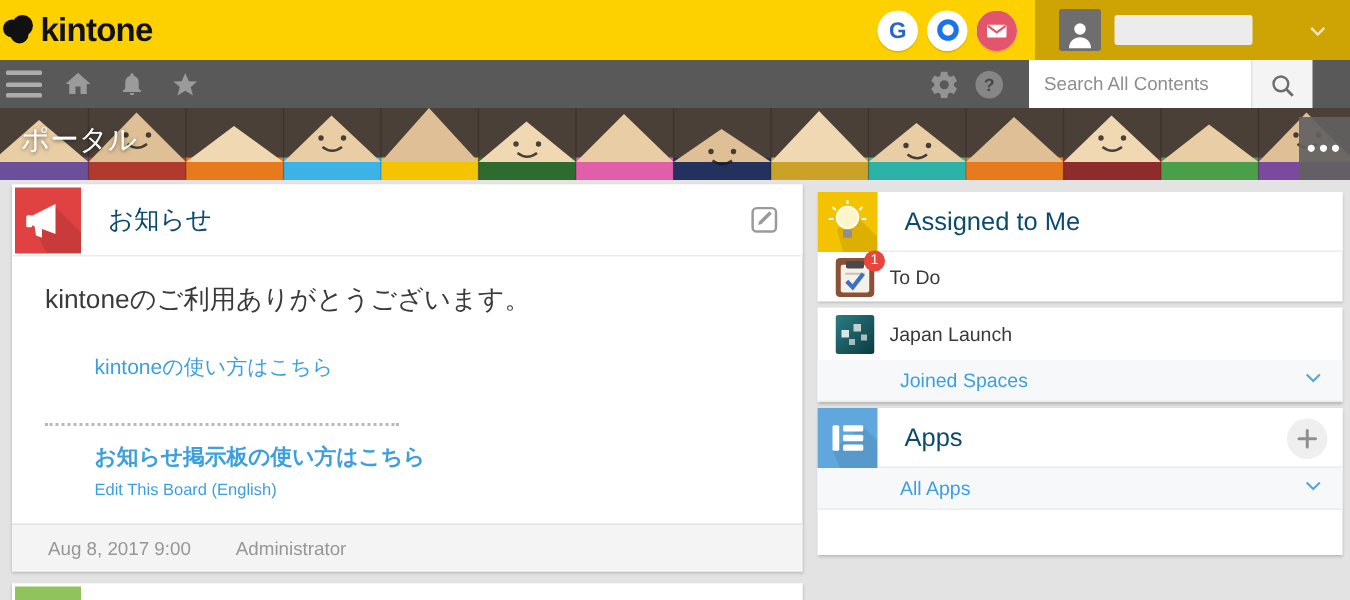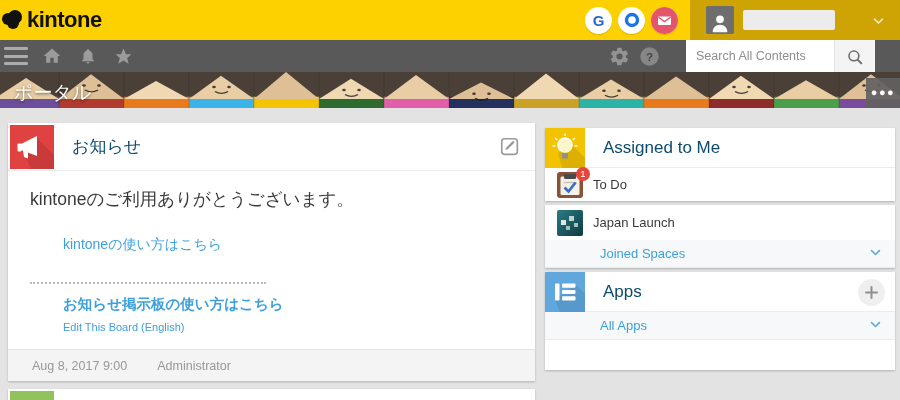--- a/index.html
+++ b/index.html
@@ -20,28 +20,28 @@
   .acct-spacer { flex:1; }
 
   
   .toolbar { height:32px; background:#595959; display:flex; align-items:center; }
   .tb-ic { display:flex; align-items:center; justify-content:center; cursor:pointer; }
   .hamburger { width:24px; height:18px; display:flex; flex-direction:column; justify-content:space-between; margin:0 14px 0 4px; cursor:pointer; }
   .hamburger span { display:block; height:3px; background:#ACACAC; border-radius:1px; }
   .tb-left { display:flex; align-items:center; gap:17px; }
   .tb-spacer { flex:1; }
   .tb-right { display:flex; align-items:center; gap:9px; }
-  .searchwrap { display:flex; height:32px; margin-left:17px; }
+  .searchwrap { display:flex; height:32px; margin-left:7px; }
   .search-input { width:148px; height:32px; border:none; outline:none; padding:0 10px; font-size:12.5px; color:#444; background:#fff; font-family:inherit; }
   .search-input::placeholder { color:#8E8E8E; }
   .search-btn { width:41px; height:32px; background:#F4F4F4; border:none; border-left:1px solid #E2E2E2; display:flex; align-items:center; justify-content:center; cursor:pointer; padding-top:2px; }
   .tb-right-pad { width:16px; }
 
   
-  .banner { height:36px; position:relative; overflow:hidden; background:#4a4038;font-family:Liberation Mono, monospace; }
+  .banner { height:48px; position:relative; overflow:hidden; background:#4a4038; }
   .banner svg.art { position:absolute; inset:0; width:100%; height:100%; }
   .banner-title { position:absolute; left:14px; top:8px; color:#fff; font-size:19px; text-shadow:0 1px 3px rgba(0,0,0,.55); }
   .banner-menu { position:absolute; right:0; top:6px; bottom:0; width:34px; background:rgba(97,97,97,.92); color:#fff; display:flex; align-items:center; justify-content:center; font-size:11px; letter-spacing:1.5px; cursor:pointer; }
 
   
   .content { position:absolute; top:120px; left:0; right:0; bottom:0; background:#E3E3E3; }
   .col-left  { position:absolute; left:8px;  top:3px; width:527px; }
   .col-right { position:absolute; left:545px; top:8px; width:350px; }
   .sec { background:#fff; box-shadow:0 1px 2px rgba(0,0,0,.22); }
   .sec-head { display:flex; align-items:center; position:relative; border-bottom:1px solid #ECECEC; background:#fff; }

